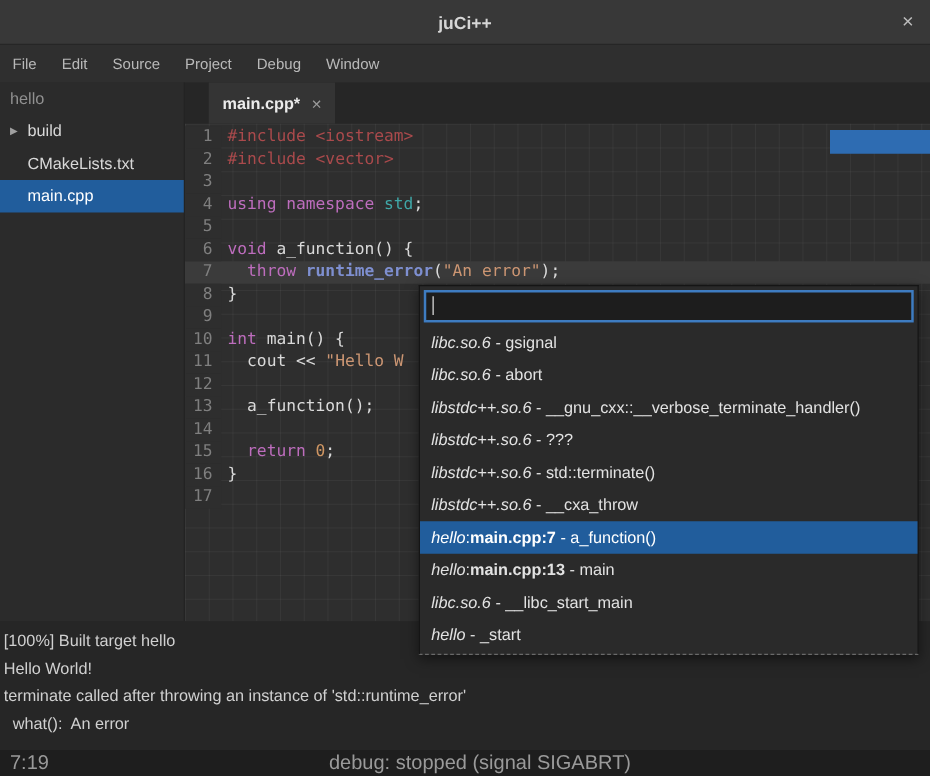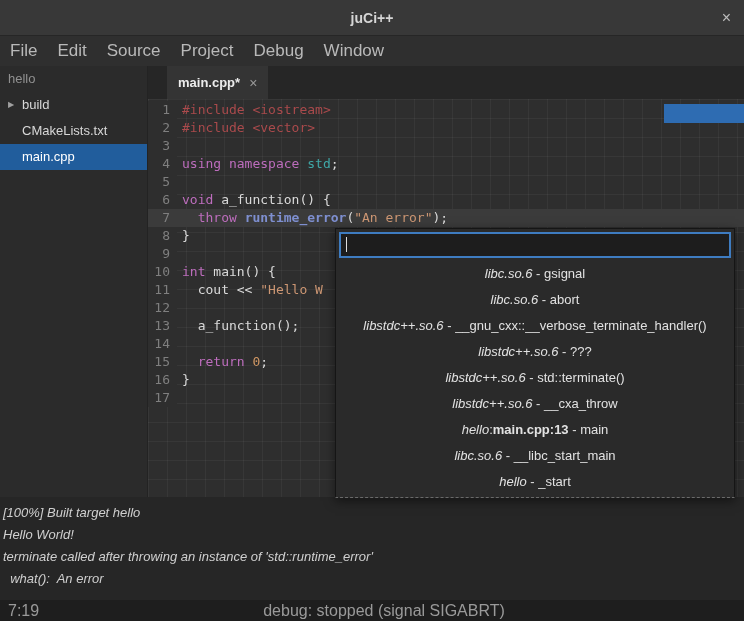--- a/index.html
+++ b/index.html
@@ -7,21 +7,21 @@
     position:relative;width:744px;height:621px;overflow:hidden;
     background:#2d2d2d;font-family:"Liberation Sans",sans-serif;
   }
   
   .titlebar{position:absolute;left:0;top:0;width:744px;height:36px;background:#383838;
     border-bottom:1px solid #262626;display:flex;align-items:center;justify-content:center;
     color:#d6d6d6;font-size:14px;font-weight:bold;box-sizing:border-box;}
   .close-btn{position:absolute;right:13px;top:9px;color:#bdbdbd;font-size:16px;line-height:18px;font-weight:normal;}
   
   .menubar{position:absolute;left:0;top:36px;width:744px;height:30px;background:#2f2f2f;display:flex;align-items:center;}
-  .menu-item{padding:0 10px;color:#b9b9b9;font-size:17px;line-height:30px;white-space:nowrap;}
+  .menu-item{padding:0 10px;color:#b9b9b9;font-size:12px;line-height:30px;white-space:nowrap;}
   
   .sidebar{position:absolute;left:0;top:66px;width:148px;height:431px;background:#2b2b2b;
     border-right:1px solid #232323;box-sizing:border-box;}
   .sidebar-header{height:26px;line-height:26px;padding-left:8px;color:#909090;font-size:13px;}
   .tree-item{position:relative;height:26px;line-height:26px;padding-left:22px;color:#d8d8d8;font-size:13px;white-space:nowrap;}
   .tree-item.selected{background:#215d9c;color:#ffffff;}
   .expander{position:absolute;left:8px;top:0;font-size:8px;color:#a0a0a0;}
   
   .tabbar{position:absolute;left:148px;top:66px;width:596px;height:33px;background:#262626;display:flex;align-items:stretch;}
   .tab{margin-left:19px;padding:0 11px;background:#343434;color:#ececec;font-size:13px;font-weight:bold;
@@ -48,27 +48,27 @@
   .tok-num{color:#cf9663;}
   .tok-pl{color:#dadada;}
   .scroll-thumb{position:absolute;right:0;top:5px;width:80px;height:19px;background:#2e6cb2;}
   
   .popup{position:absolute;left:335px;top:228px;width:400px;background:#2a2a2a;
     border:1px solid #151515;border-bottom:1px dashed #6a6a6a;
     box-shadow:0 3px 10px rgba(0,0,0,0.5);box-sizing:border-box;z-index:5;}
   .popup-input{margin:3px;height:22px;border:2px solid #3e7cc1;background:#1d1d1d;position:relative;}
   .caret{position:absolute;left:5px;top:3px;width:1px;height:15px;background:#dddddd;}
   .popup-list{padding-bottom:2px;}
-  .popup-item{height:26px;line-height:26px;padding:0 9px;color:#e2e2e2;font-size:13px;white-space:nowrap;overflow:hidden;text-align:center;}
+  .popup-item{height:26px;line-height:26px;padding:0 9px;color:#e2e2e2;font-size:13px;white-space:nowrap;overflow:hidden;}
   .popup-item.sel{background:#215d9c;color:#ffffff;}
   .lib{font-style:italic;}
   .loc{font-weight:bold;}
   
   .output{position:absolute;left:0;top:497px;width:744px;height:103px;background:#262626;
-    padding:5px 3px;box-sizing:border-box;font-size:13px;color:#d0d0d0;font-style:italic;}
+    padding:5px 3px;box-sizing:border-box;font-size:13px;color:#d0d0d0;}
   .output-line{height:22px;line-height:22px;white-space:pre;}
   
   .statusbar{position:absolute;left:0;top:600px;width:744px;height:21px;background:#1e1e1e;
     color:#9a9a9a;font-size:16px;}
   .status-left{position:absolute;left:8px;top:0;line-height:21px;}
   .status-center{position:absolute;left:0;right:0;top:0;text-align:center;line-height:21px;padding-left:24px;}
 </style>
 </head>
 <body>
 
@@ -129,20 +129,21 @@
   <div class="popup-input">
     <span class="caret"></span>
   </div>
   <div class="popup-list">
       <div class="popup-item"><span class="lib">libc.so.6</span> - gsignal</div>
       <div class="popup-item"><span class="lib">libc.so.6</span> - abort</div>
       <div class="popup-item"><span class="lib">libstdc++.so.6</span> - __gnu_cxx::__verbose_terminate_handler()</div>
       <div class="popup-item"><span class="lib">libstdc++.so.6</span> - ???</div>
       <div class="popup-item"><span class="lib">libstdc++.so.6</span> - std::terminate()</div>
       <div class="popup-item"><span class="lib">libstdc++.so.6</span> - __cxa_throw</div>
+      <div class="popup-item sel"><span class="lib">hello</span>:<span class="loc">main.cpp:7</span> - a_function()</div>
       <div class="popup-item"><span class="lib">hello</span>:<span class="loc">main.cpp:13</span> - main</div>
       <div class="popup-item"><span class="lib">libc.so.6</span> - __libc_start_main</div>
       <div class="popup-item"><span class="lib">hello</span> - _start</div>
     </div>
 </div>
 
 <div class="output">
     <div class="output-line">[100%] Built target hello</div>
     <div class="output-line">Hello World!</div>
     <div class="output-line">terminate called after throwing an instance of 'std::runtime_error'</div>

